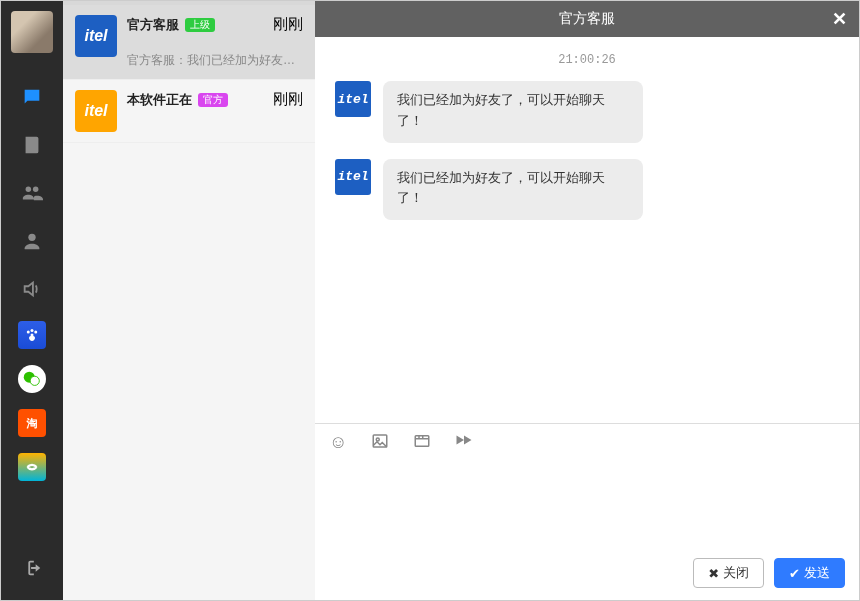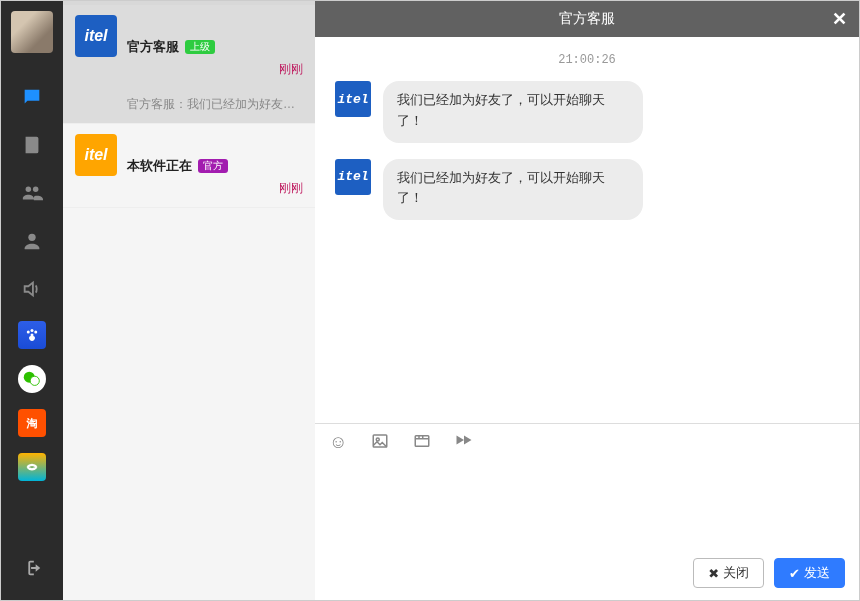--- a/index.html
+++ b/index.html
@@ -25,34 +25,34 @@
 .contact { display:flex; padding:10px 12px; cursor:pointer; border-bottom:1px solid #eee; }
 .contact.selected { background:#dcdcdc; }
 .contact-avatar { width:42px; height:42px; border-radius:4px; display:flex; align-items:center; justify-content:center; color:#fff; font-weight:bold; font-style:italic; font-size:16px; }
 .av-blue { background:#1d5fc2; }
 .av-orange { background:#ffa500; }
 .contact-body { flex:1; margin-left:10px; min-width:0; }
 .contact-top { display:flex; align-items:center; }
 .contact-name { font-weight:bold; color:#222; }
 .badge { font-size:10px; color:#fff; padding:0 5px; border-radius:3px; margin-left:6px; }
 .badge-green { background:#2ecc40; }
-.badge-teal { background:#a21caf; }
-.contact-time { margin-left:auto; color:#be185d; font-size:12px;margin-top:46px; }
+.badge-teal { background:#d946ef; }
+.contact-time { margin-left:auto; color:#000000; font-size:15px; }
 .contact-preview { color:#888; font-size:12px; margin-top:18px; white-space:nowrap; overflow:hidden; text-overflow:ellipsis; }
 
 
 .chat { flex:1; display:flex; flex-direction:column; }
 .chat-header { height:36px; background:#616161; color:#fff; display:flex; align-items:center; justify-content:center; position:relative; }
 .chat-title { font-size:14px; }
 .close-btn { position:absolute; right:12px; font-size:18px; font-weight:bold; cursor:pointer; }
 .chat-body { flex:1; overflow:auto; padding:10px 20px;font-family:Liberation Mono, monospace; }
 .timestamp { text-align:center; color:#999; font-size:12px; margin:6px 0 14px; }
 .msg { display:flex; margin-bottom:16px; }
 .msg-avatar { width:36px; height:36px; border-radius:3px; background:#1d5fc2; color:#fff; display:flex; align-items:center; justify-content:center; font-weight:bold; font-style:italic; font-size:13px; margin-right:12px; }
-.bubble { background:#ececec; padding:10px 14px; border-radius:16px; max-width:260px; line-height:1.6; color:#333; }
+.bubble { background:#ececec; padding:10px 14px; border-radius:8px; max-width:260px; line-height:1.6; color:#333; }
 
 
 .input-area { border-top:1px solid #ddd; padding:8px 14px 0; }
 .toolbar { display:flex; gap:24px; color:#888; margin-bottom:6px; }
 .toolbar span { cursor:pointer; font-size:18px; }
 .text-input { width:100%; height:86px; border:none; outline:none; resize:none; font-family:inherit; font-size:13px; }
 .footer { display:flex; justify-content:flex-end; gap:10px; padding:8px 14px 12px; }
 .btn { padding:5px 14px; border-radius:4px; font-size:13px; cursor:pointer; display:inline-flex; align-items:center; gap:4px; }
 .btn-close { background:#fff; border:1px solid #bbb; color:#333; }
 .btn-send { background:#2f7bff; border:1px solid #2f7bff; color:#fff; }

